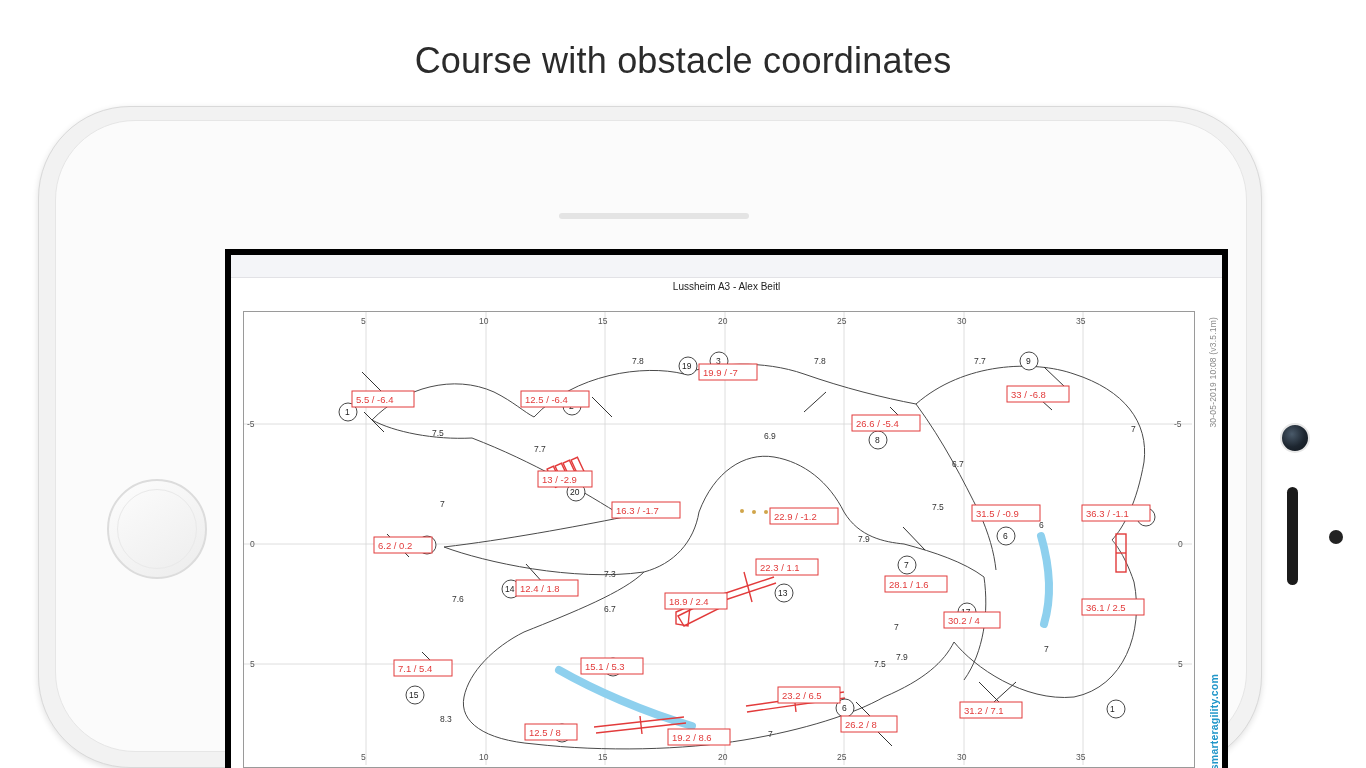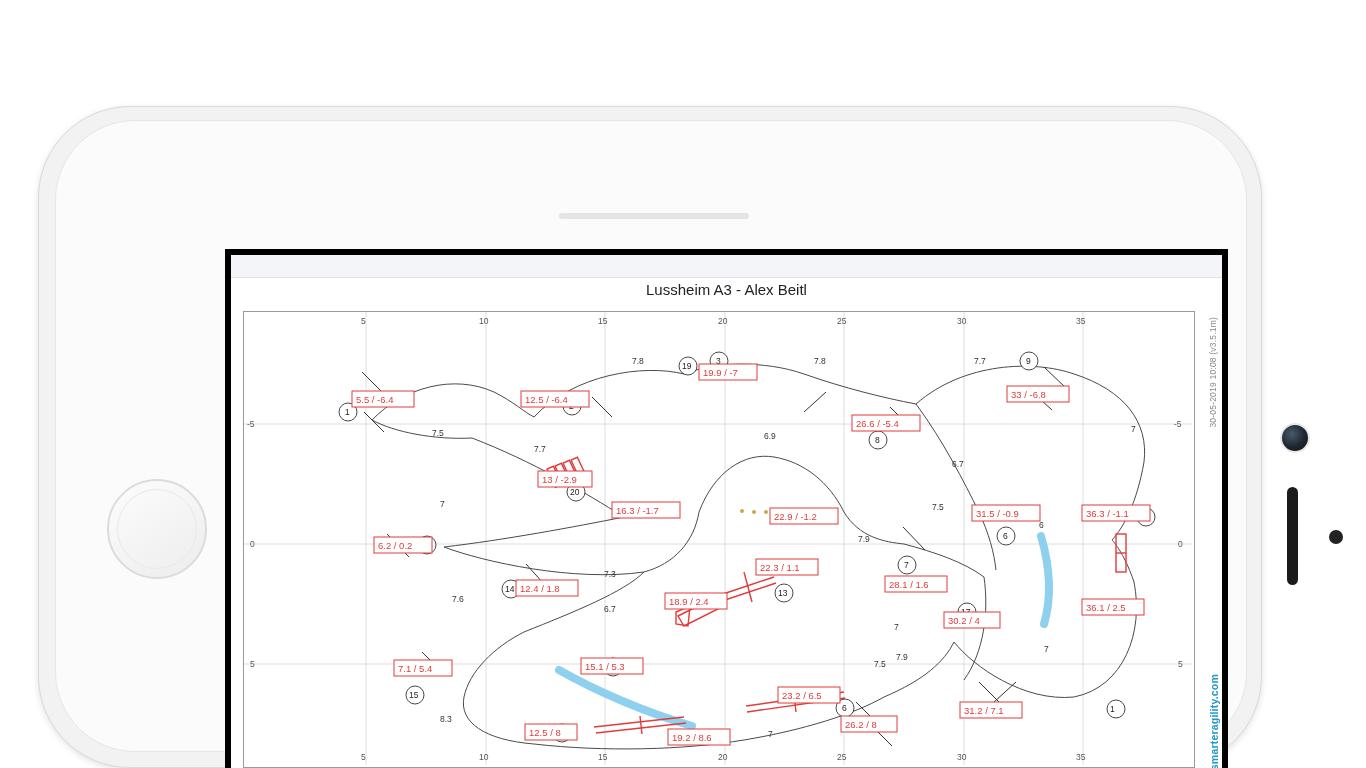--- a/index.html
+++ b/index.html
@@ -134,21 +134,21 @@
     height: 22px;
     background: #f4f5f8;
     border-bottom: 1px solid #e2e2e6;
   }
   .app-title {
     position: absolute;
     left: 0;
     top: 26px;
     width: 100%;
     text-align: center;
-    font-size: 15px;
+    font-size: 10px;
     color: #222;
   }
   .plot-frame {
     position: absolute;
     left: 12px;
     top: 56px;
     width: 950px;
     height: 455px;
     border: 1px solid #9a9a9a;
     background: #fff;
@@ -205,20 +205,21 @@
   .obs { stroke:#e23b3b; stroke-width:1.4; fill:none; }
   .tunnel { stroke:#8ed0ee; stroke-width:8; fill:none; stroke-linecap:round; }
   .circ { fill:#fff; stroke:#333; stroke-width:0.9; }
   .jump { stroke:#333; stroke-width:1; }
 </style>
 </head>
 <body>
 
 <div class="page">
 
+  <div class="page-title">Course with obstacle coordinates</div>
 
   <div class="phone">
     <div class="phone-inner-bezel"></div>
     <div class="top-notch-line"></div>
 
     <div class="home-button">
       <div class="home-button-inner"></div>
     </div>
     <div class="camera-lens"></div>
     <div class="speaker"></div>

